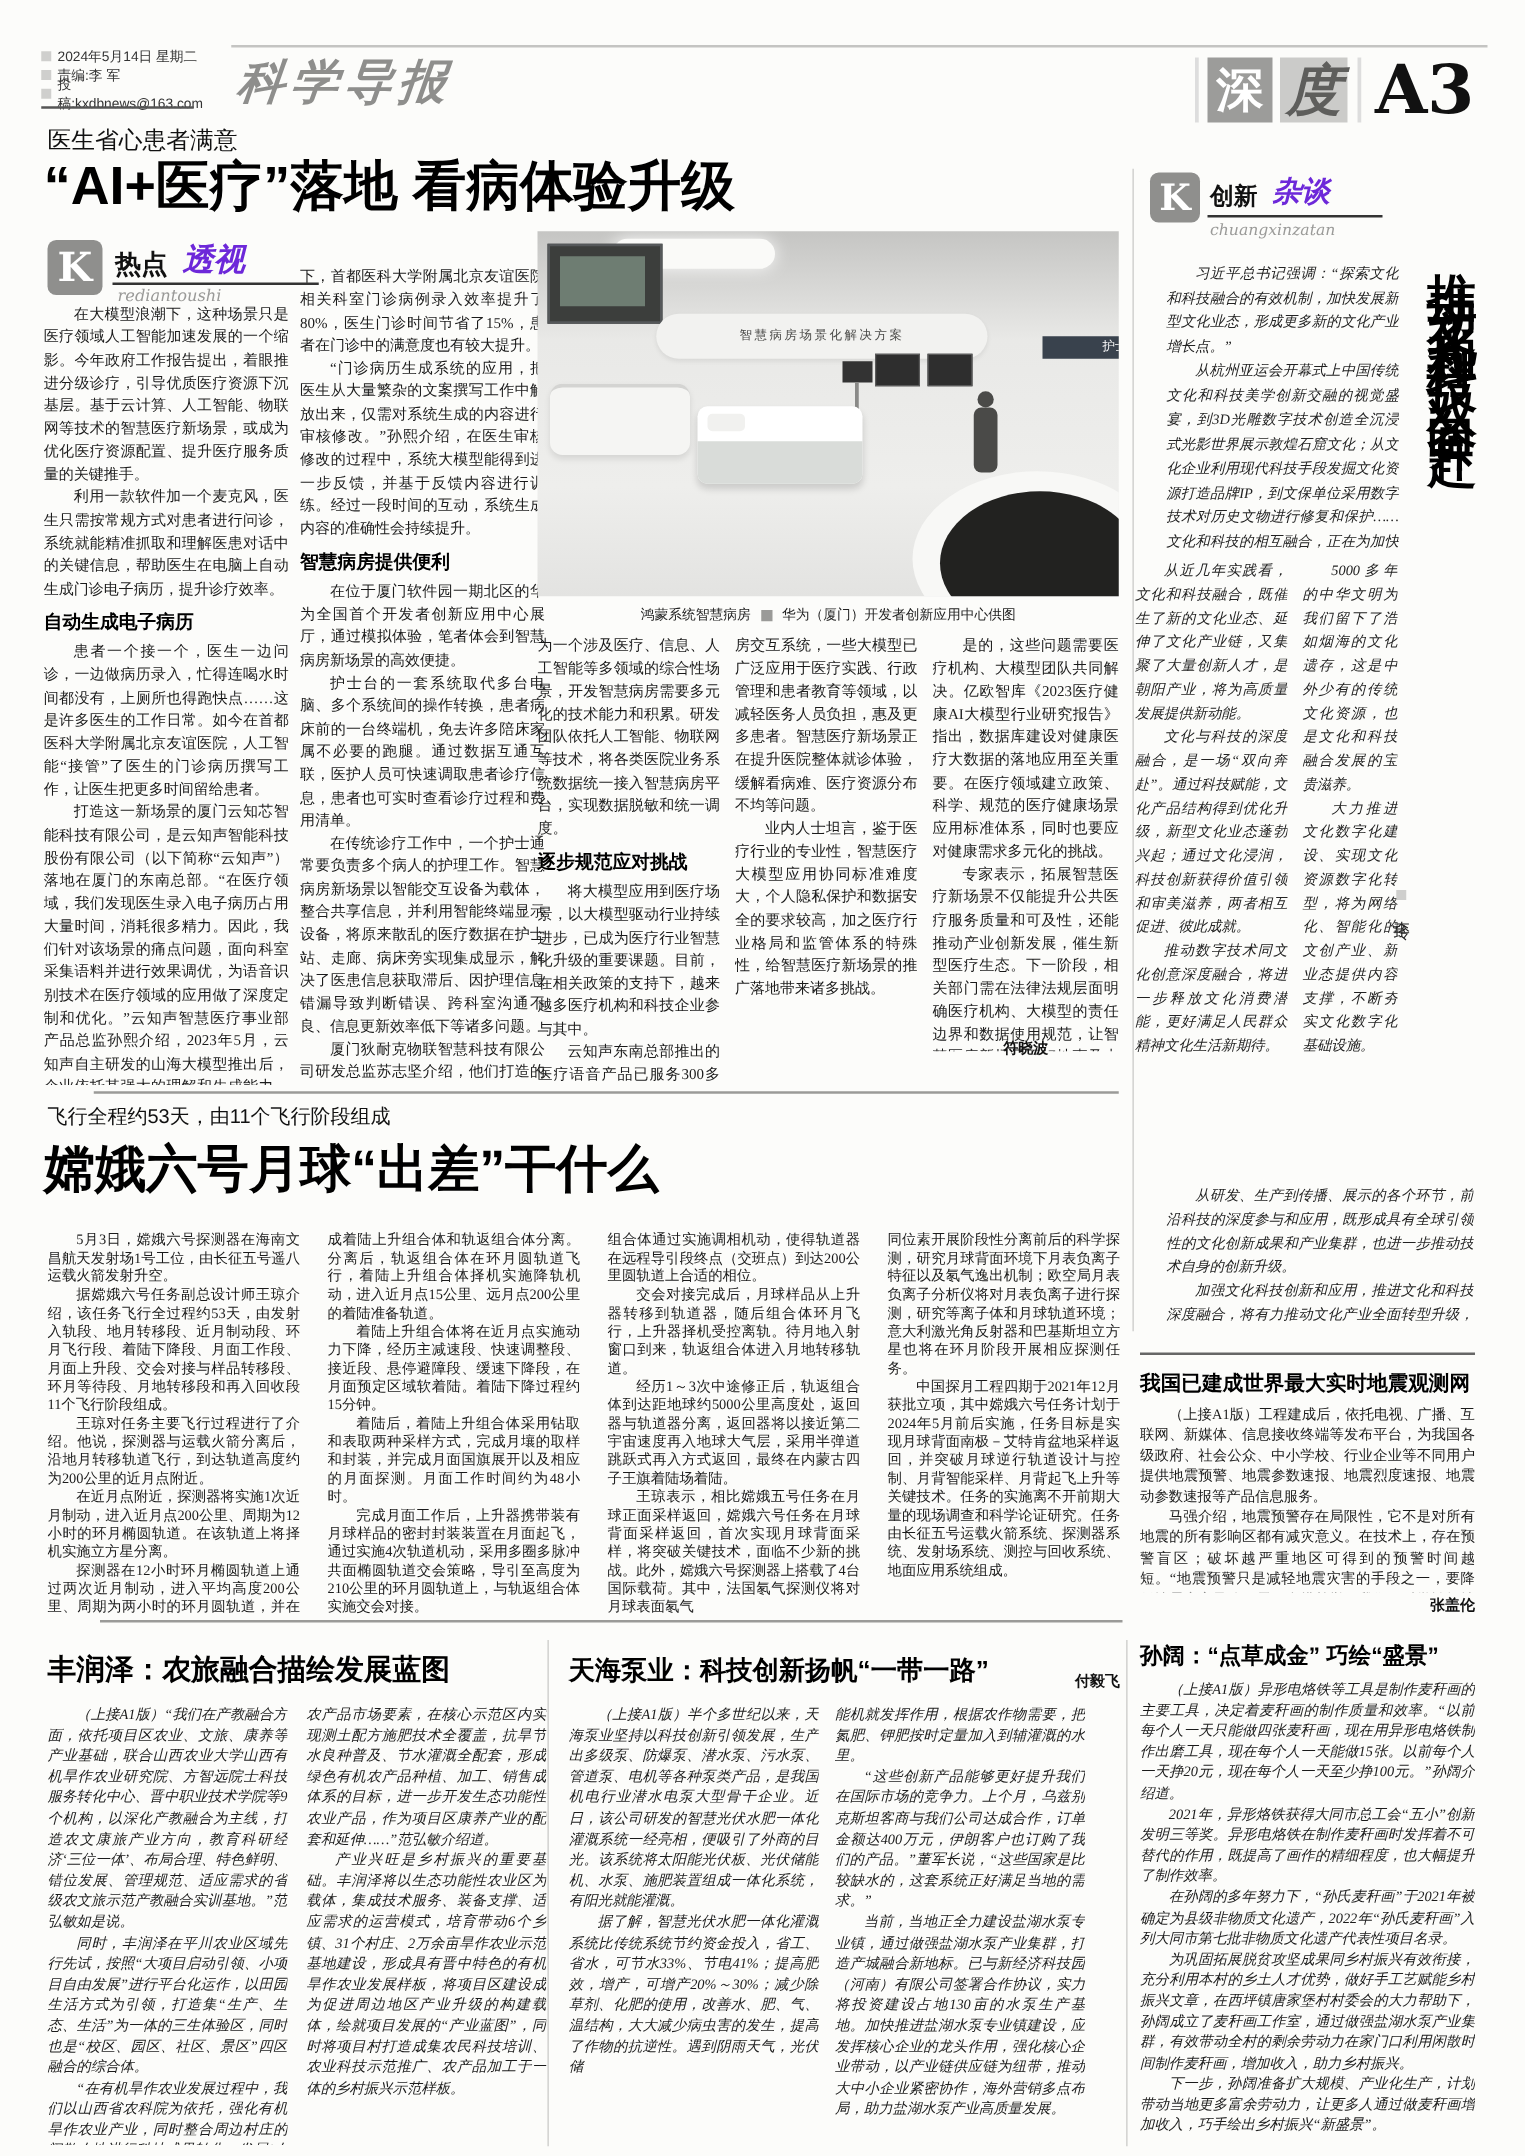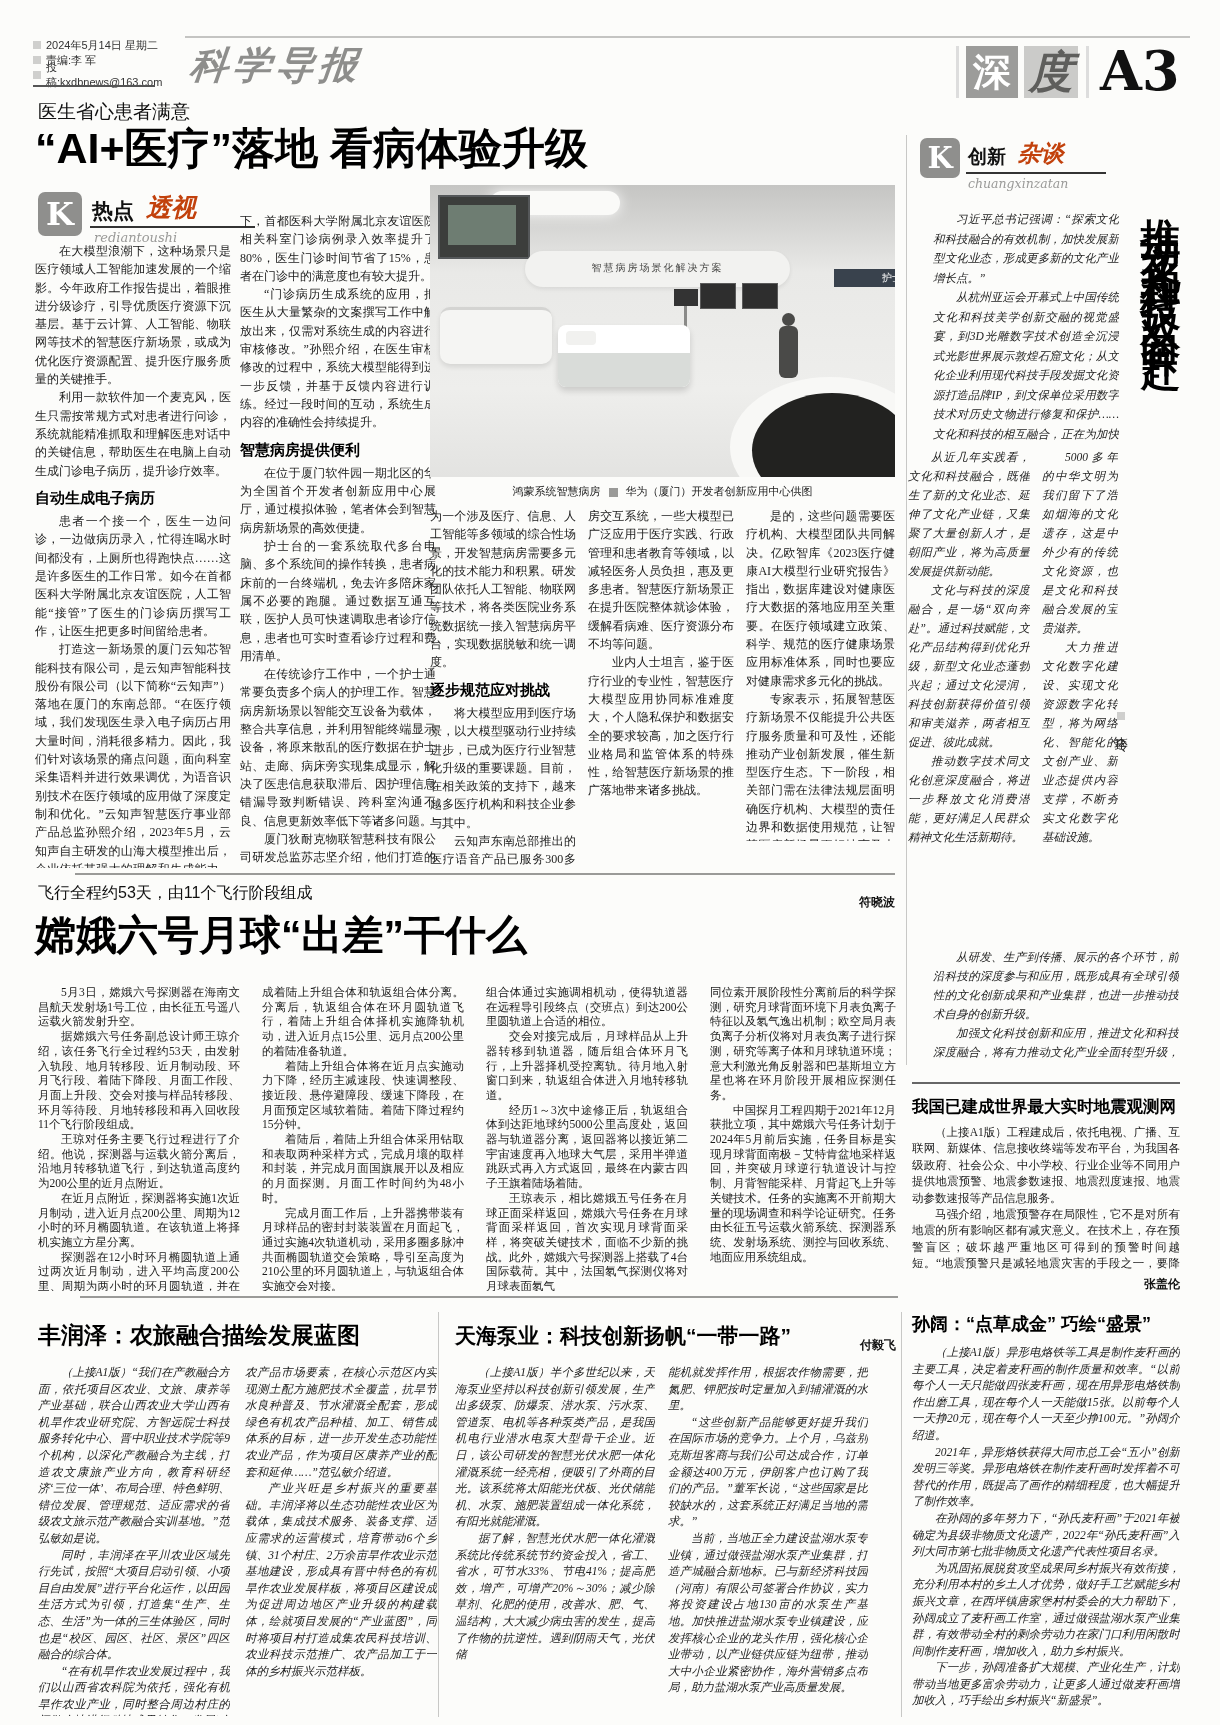--- a/index.html
+++ b/index.html
@@ -21,21 +21,21 @@
   .pageno{font-family:"DejaVu Serif",serif;font-weight:700;font-size:54px;color:#111;line-height:1;}
   
   .kicker{font-family:"Liberation Sans",sans-serif;font-size:19px;color:#111;}
   .h-main{font-family:"Liberation Sans",sans-serif;font-weight:900;font-size:43px;color:#000;letter-spacing:0px;white-space:nowrap;}
   .h-moon{font-family:"Liberation Sans",sans-serif;font-weight:900;font-size:41px;color:#000;white-space:nowrap;}
   .h-brief{font-family:"Liberation Sans",sans-serif;font-weight:900;color:#000;white-space:nowrap;}
   
   .kblock{background:#8f8f8d;border-radius:7px;display:flex;align-items:center;justify-content:center;
           color:#fff;font-family:"DejaVu Serif",serif;font-weight:700;}
   .badge-main{font-family:"Liberation Sans",sans-serif;font-weight:900;color:#111;}
-  .badge-script{font-family:"DejaVu Serif",serif;font-style:italic;font-weight:700;color:#c2410c;}
+  .badge-script{font-family:"DejaVu Serif",serif;font-style:italic;font-weight:700;color:#6d28d9;}
   .badge-line{background:#333;height:2px;}
   .badge-pinyin{font-family:"DejaVu Serif",serif;font-style:italic;color:#9a9a98;}
   
   .col{position:absolute;overflow:hidden;text-align:justify;font-size:12px;line-height:18.3px;}
   .col p{margin:0;text-indent:2em;}
   .cont > div:first-child > p:first-child, .cont > p:first-child{text-indent:0;}
   .col h4{margin:9px 0 5px;font-family:"Liberation Sans",sans-serif;font-size:15px;font-weight:700;text-indent:0;color:#000;}
   .tight{font-size:11.5px;line-height:14.7px;}
   .brief-col{font-size:11.5px;line-height:16.6px;font-style:italic;}
   .ital{font-style:italic;color:#222;}
@@ -156,21 +156,21 @@
         <p>房交互系统，一些大模型已广泛应用于医疗实践、行政管理和患者教育等领域，以减轻医务人员负担，惠及更多患者。智慧医疗新场景正在提升医院整体就诊体验，缓解看病难、医疗资源分布不均等问题。</p>
         <p>业内人士坦言，鉴于医疗行业的专业性，智慧医疗大模型应用协同标准难度大，个人隐私保护和数据安全的要求较高，加之医疗行业格局和监管体系的特殊性，给智慧医疗新场景的推广落地带来诸多挑战。</p>
       </div>
   </div>
   <div class="col" style="left:746px;top:507px;width:149px;height:334px;">
     <div>
         <p>是的，这些问题需要医疗机构、大模型团队共同解决。亿欧智库《2023医疗健康AI大模型行业研究报告》指出，数据库建设对健康医疗大数据的落地应用至关重要。在医疗领域建立政策、科学、规范的医疗健康场景应用标准体系，同时也要应对健康需求多元化的挑战。</p>
         <p>专家表示，拓展智慧医疗新场景不仅能提升公共医疗服务质量和可及性，还能推动产业创新发展，催生新型医疗生态。下一阶段，相关部门需在法律法规层面明确医疗机构、大模型的责任边界和数据使用规范，让智慧医疗新场景更好地惠及大众。</p>
       </div>
   </div>
-  <div class="byline" style="left:746px;top:894px;width:149px;">符晓波</div>
+  <div class="byline" style="left:746px;top:830px;width:149px;text-align:center;">符晓波</div>
 
   <div class="vrule" style="left:906px;top:135px;height:930px;"></div>
   <div class="abs kblock" style="left:920px;top:138px;width:40px;height:40px;font-size:29px;">K</div>
   <div class="abs badge-main" style="left:968px;top:144px;font-size:19px;">创新</div>
   <div class="abs badge-script" style="left:1018px;top:138px;font-size:23px;">杂谈</div>
   <div class="abs badge-line" style="left:966px;top:172px;width:140px;"></div>
   <div class="abs badge-pinyin" style="left:968px;top:176px;font-size:12.5px;">chuangxinzatan</div>
 
   <div class="col ital" style="left:933px;top:210px;width:186px;height:234px;font-size:11.5px;line-height:19.5px;">
     <div>

